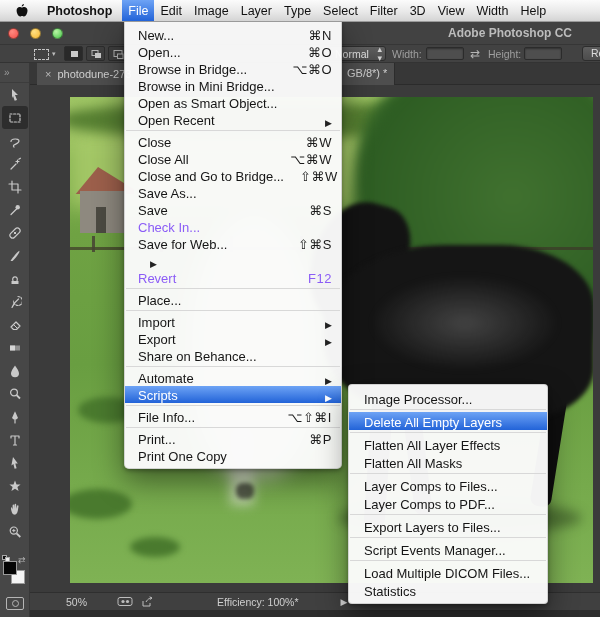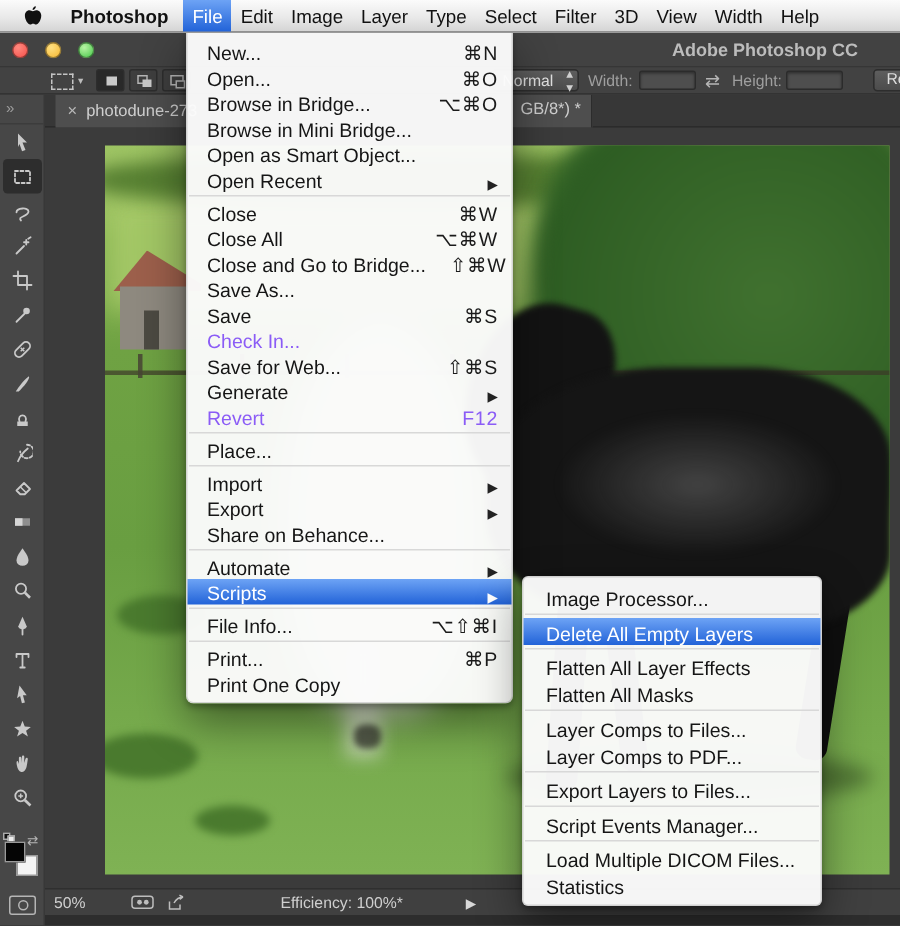--- a/index.html
+++ b/index.html
@@ -107,21 +107,21 @@
   .horse-shadow{left:268px;top:404px;width:244px;height:34px;background:rgba(34,54,22,.45);
     border-radius:50%;filter:blur(6px)}
   .weed{background:#4a7a2e;border-radius:50%;filter:blur(3px)}
   .weed.w1{left:8px;top:300px;width:60px;height:26px}
   .weed.w2{left:-8px;top:392px;width:70px;height:30px}
   .weed.w3{left:60px;top:440px;width:50px;height:20px}
 
   
   .statusbar{position:absolute;left:30px;top:592px;width:570px;height:18px;background:#404040;
     border-top:1px solid #2f2f2f;display:flex;align-items:center;font-size:10.5px;color:#cfcfcf;z-index:7}
-  .statusbar .zoomtxt{margin-left:6px}
+  .statusbar .zoomtxt{margin-left:36px}
   .statusbar .sicons{margin-left:30px;display:flex;gap:8px;align-items:center}
   .statusbar .eff{margin-left:62px}
   .statusbar .play{margin-left:42px;font-size:9px;color:#d8d8d8}
   .bottomfill{position:absolute;left:0;top:610px;width:600px;height:7px;background:#2d2d2d}
 
   
   .menu{position:absolute;background:rgba(251,251,251,.97);padding:4px 0;
     border:1px solid rgba(0,0,0,.14);box-shadow:0 2px 4px rgba(0,0,0,.3),0 12px 30px rgba(0,0,0,.45)}
   #file-menu{left:124px;top:22px;width:218px;border-top:none;border-radius:0 0 5px 5px;z-index:100}
   #scripts-menu{left:348px;top:384px;width:200px;border-radius:4px;z-index:110}
@@ -433,21 +433,20 @@
       <span class="sc">⌘S</span>
     </div>
     <div class="mi dis">
       <span class="lbl">Check In...</span>
     </div>
     <div class="mi">
       <span class="lbl">Save for Web...</span>
       <span class="sc">⇧⌘S</span>
     </div>
     <div class="mi">
-      <span class="lbl">Generate</span>
       <span class="arr">▶</span>
     </div>
     <div class="mi dis">
       <span class="lbl">Revert</span>
       <span class="sc">F12</span>
     </div>
     <div class="msep">
       <i></i>
     </div>
     <div class="mi">

